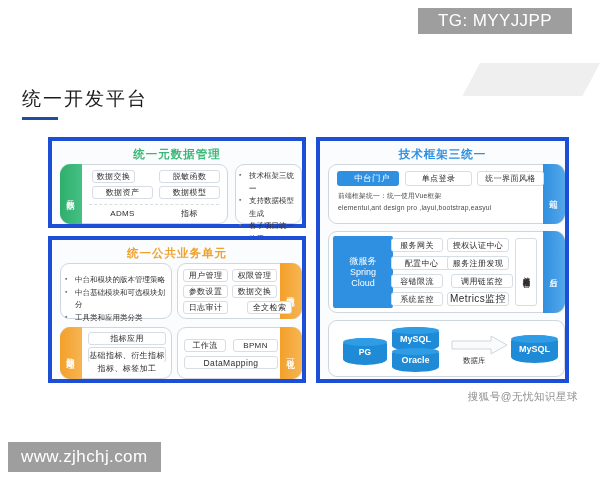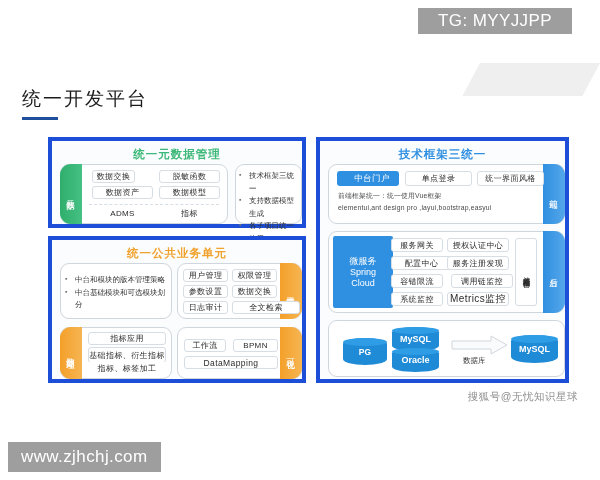--- a/index.html
+++ b/index.html
@@ -119,31 +119,32 @@
     </div>
   </div>
 
   <div class="panel" style="left:42px; top:236px; width:258px; height:147px;">
     <div class="panel-hd hd-orange">统一公共业务单元</div>
 
     <div class="card" style="left:8px; top:23px; width:112px; height:56px;">
       <ul class="bullets" style="padding:10px 3px 0 3px;">
         <li>中台和模块的版本管理策略</li>
         <li>中台基础模块和可选模块划分</li>
+        <li>工具类和应用类分类</li>
       </ul>
     </div>
 
     <div class="card" style="left:125px; top:23px; width:125px; height:56px;">
       <div class="tab tab-right pill tab-orange">系统管理</div>
       <div class="box" style="position:absolute; left:5px;  top:5px;  width:45px; height:13px;">用户管理</div>
       <div class="box" style="position:absolute; left:54px; top:5px;  width:45px; height:13px;">权限管理</div>
       <div class="box" style="position:absolute; left:5px;  top:21px; width:45px; height:13px;">参数设置</div>
       <div class="box" style="position:absolute; left:54px; top:21px; width:45px; height:13px;">数据交换</div>
       <div class="box" style="position:absolute; left:5px;  top:37px; width:45px; height:13px;">日志审计</div>
-      <div class="box" style="position:absolute; left:54px; top:37px; width:68px; height:13px;">全文检索</div>
+      <div class="box" style="position:absolute; left:69px; top:37px; width:45px; height:13px;">全文检索</div>
     </div>
 
     <div class="card" style="left:8px; top:87px; width:112px; height:52px;">
       <div class="tab tab-left pill tab-orange">数据处理</div>
       <div class="box" style="position:absolute; left:27px; right:5px; top:4px;  height:13px;">指标应用</div>
       <div class="box" style="position:absolute; left:27px; right:5px; top:19px; height:16px;">基础指标、衍生指标</div>
       <div class="box box-plain" style="position:absolute; left:27px; right:5px; top:34px; height:13px;">指标、标签加工</div>
     </div>
 
     <div class="card" style="left:125px; top:87px; width:125px; height:52px;">

